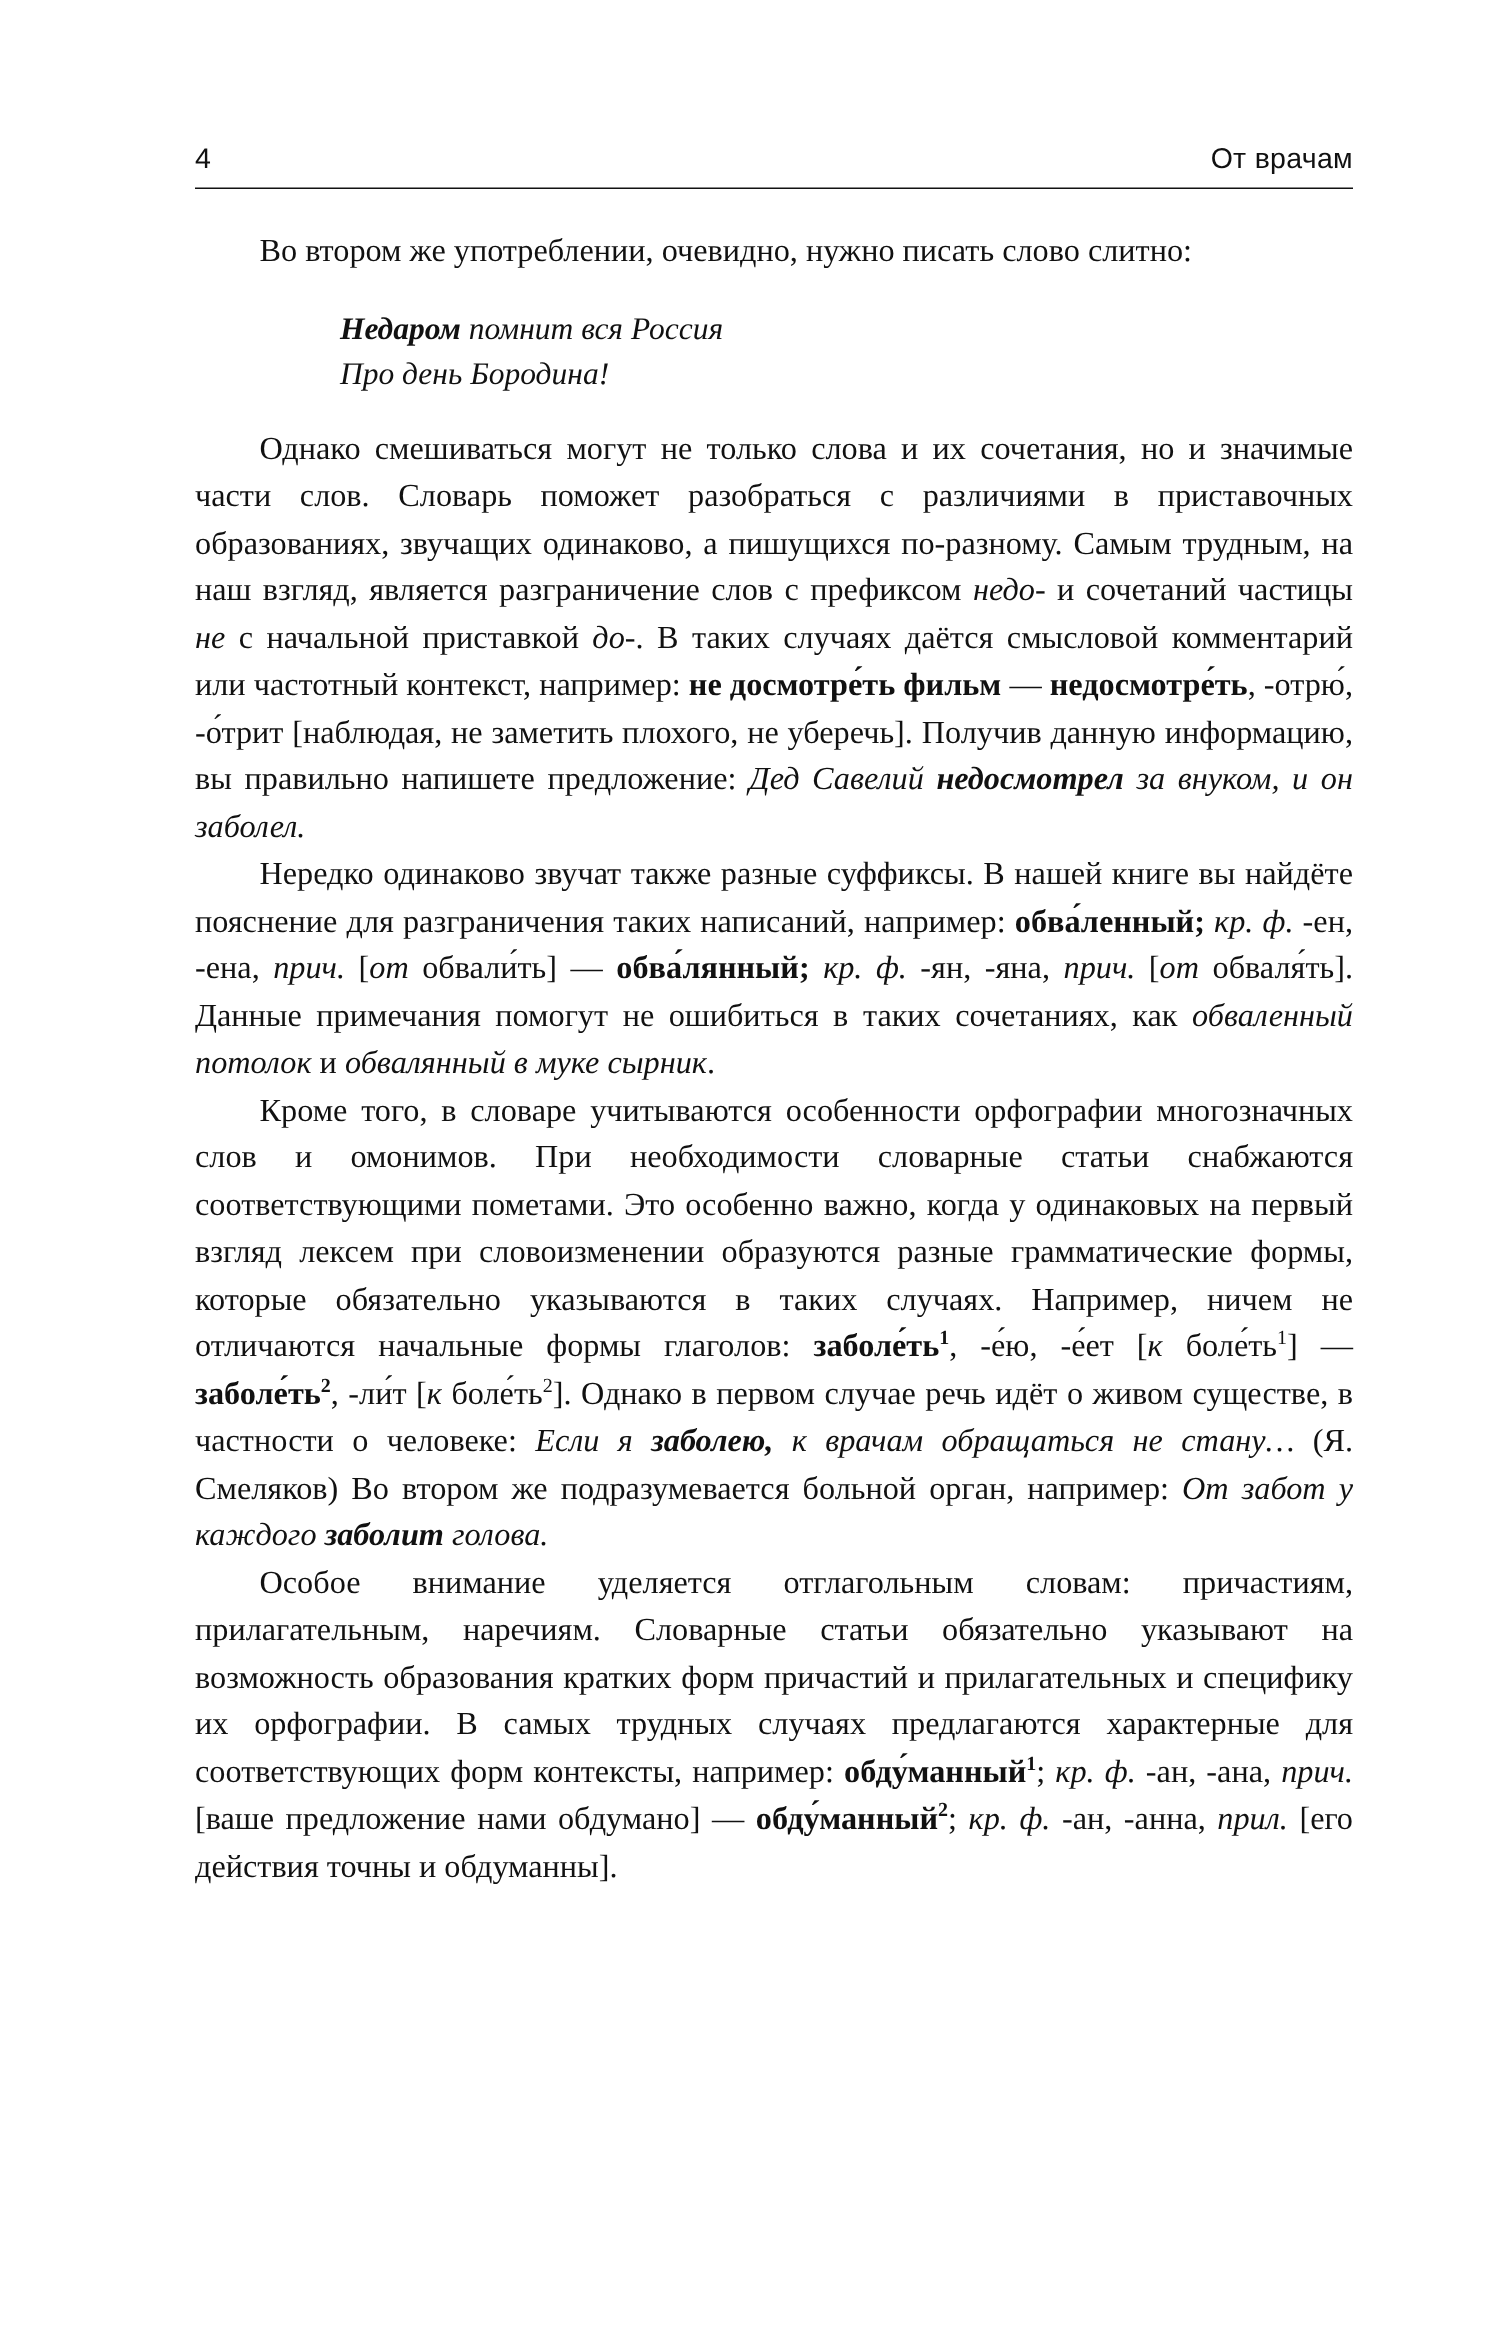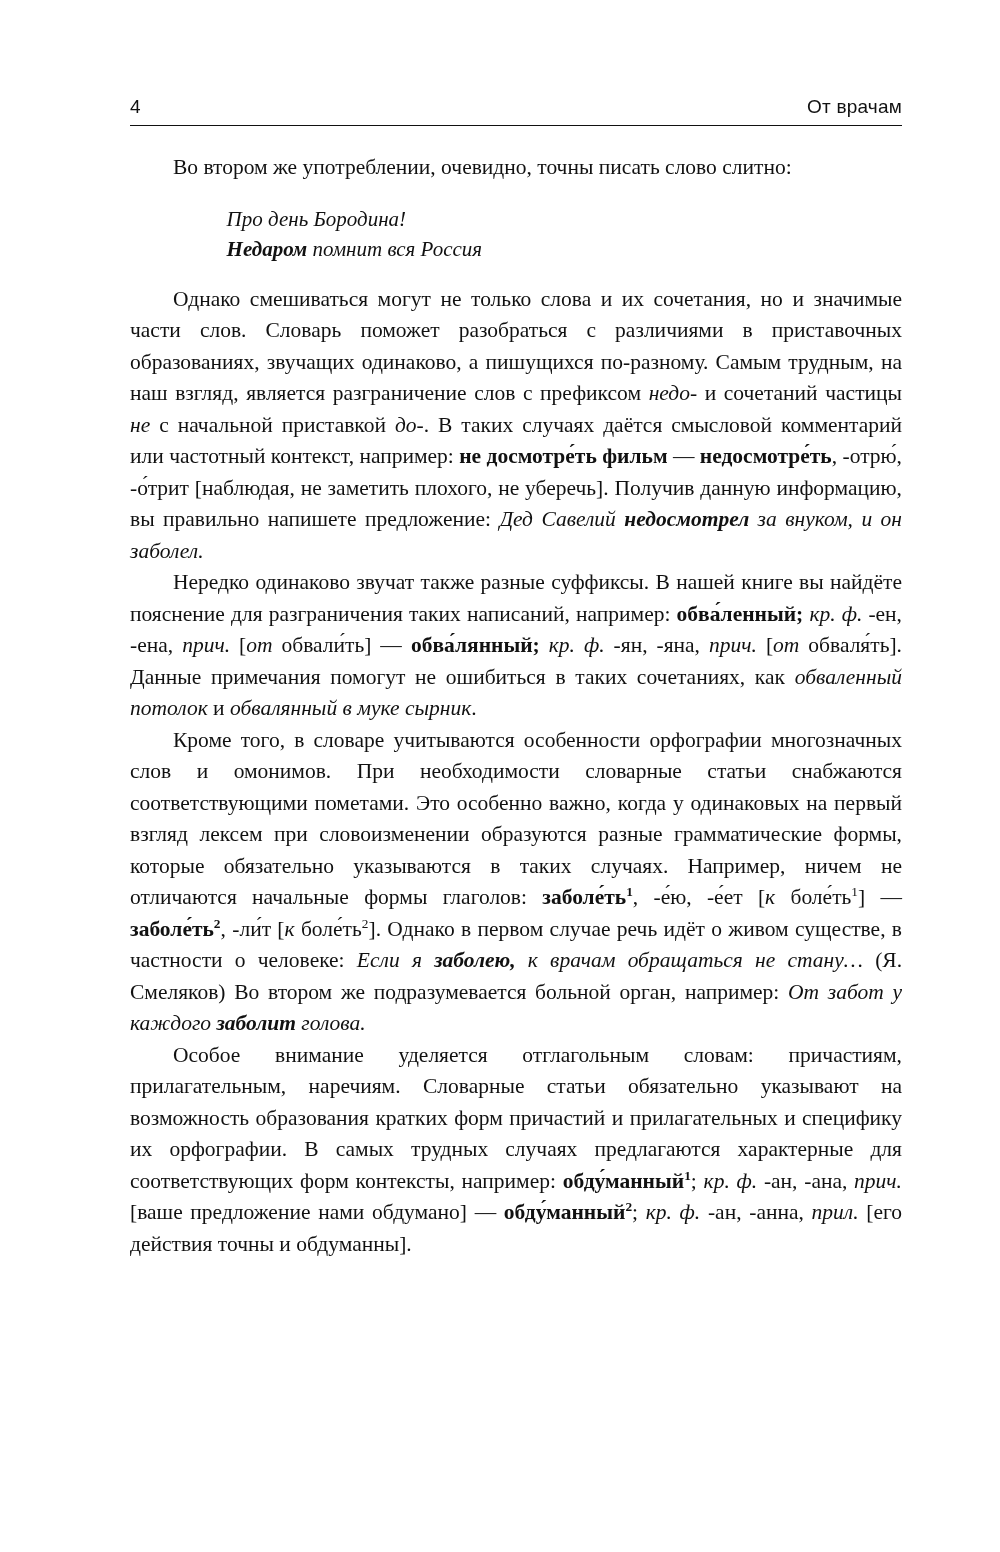--- a/index.html
+++ b/index.html
@@ -89,25 +89,25 @@
   <div class="content">
 
     <div class="runhead">
       <span class="page-num">4</span>
       <span class="title">От врачам</span>
     </div>
     <div class="rule"></div>
 
     <div class="body-text">
 
-      <p><span>Во втором же употреблении, очевидно, точны писать слово слитно:</span></p>
+      <p><span>Во втором же употреблении, очевидно, нужно писать слово слитно:</span></p>
 
       <div class="verse">
+        <div><span class="lead">Недаром</span><span> помнит вся Россия</span></div>
         <div>Про день Бородина!</div>
-        <div><span class="lead">Недаром</span><span> помнит вся Россия</span></div>
       </div>
 
       <p class="noindent" style="text-indent:2.0em;"><span>Однако смешиваться могут не только слова и их сочетания, но и значимые части слов. Словарь поможет разобраться с различиями в приставочных образованиях, звучащих одинаково, а пишущихся по-разному. Самым трудным, на наш взгляд, является разграничение слов с префиксом </span><i>недо-</i><span> и сочетаний частицы </span><i>не</i><span> с начальной приставкой </span><i>до-</i><span>. В таких случаях даётся смысловой комментарий или частотный контекст, например: </span><b>не досмотре́ть фильм</b><span> — </span><b>недосмотре́ть</b><span>, -отрю́, -о́трит [наблюдая, не заметить плохого, не уберечь]. Получив данную информацию, вы правильно напишете предложение: </span><i>Дед Савелий </i><span class="bi">недосмотрел</span><i> за внуком, и он заболел.</i></p>
 
       <p><span>Нередко одинаково звучат также разные суффиксы. В нашей книге вы найдёте пояснение для разграничения таких написаний, например: </span><b>обва́ленный;</b><i> кр. ф.</i><span> -ен, -ена, </span><i>прич.</i><span> [</span><i>от</i><span> обвали́ть] — </span><b>обва́лянный;</b><i> кр. ф.</i><span> -ян, -яна, </span><i>прич.</i><span> [</span><i>от</i><span> обваля́ть]. Данные примечания помогут не ошибиться в таких сочетаниях, как </span><i>обваленный потолок</i><span> и </span><i>обвалянный в муке сырник</i><span>.</span></p>
 
       <p><span>Кроме того, в словаре учитываются особенности орфографии многозначных слов и омонимов. При необходимости словарные статьи снабжаются соответствующими пометами. Это особенно важно, когда у одинаковых на первый взгляд лексем при словоизменении образуются разные грамматические формы, которые обязательно указываются в таких случаях. Например, ничем не отличаются начальные формы глаголов: </span><b><span>заболе́ть</span><sup>1</sup></b><span>, -е́ю, -е́ет [</span><i>к</i><span> боле́ть</span><sup>1</sup><span>] — </span><b><span>заболе́ть</span><sup>2</sup></b><span>, -ли́т [</span><i>к</i><span> боле́ть</span><sup>2</sup><span>]. Однако в первом случае речь идёт о живом существе, в частности о человеке: </span><i>Если я </i><span class="bi">заболею,</span><i> к врачам обращаться не стану…</i><span> (Я. Смеляков) Во втором же подразумевается больной орган, например: </span><i>От забот у каждого </i><span class="bi">заболит</span><i> голова.</i></p>
 
       <p><span>Особое внимание уделяется отглагольным словам: причастиям, прилагательным, наречиям. Словарные статьи обязательно указывают на возможность образования кратких форм причастий и прилагательных и специфику их орфографии. В самых трудных случаях предлагаются характерные для соответствующих форм контексты, например: </span><b><span>обду́манный</span><sup>1</sup></b><span>; </span><i>кр. ф.</i><span> -ан, -ана, </span><i>прич.</i><span> [ваше предложение нами обдумано] — </span><b><span>обду́манный</span><sup>2</sup></b><span>; </span><i>кр. ф.</i><span> -ан, -анна, </span><i>прил.</i><span> [его действия точны и обдуманны].</span></p>
 

